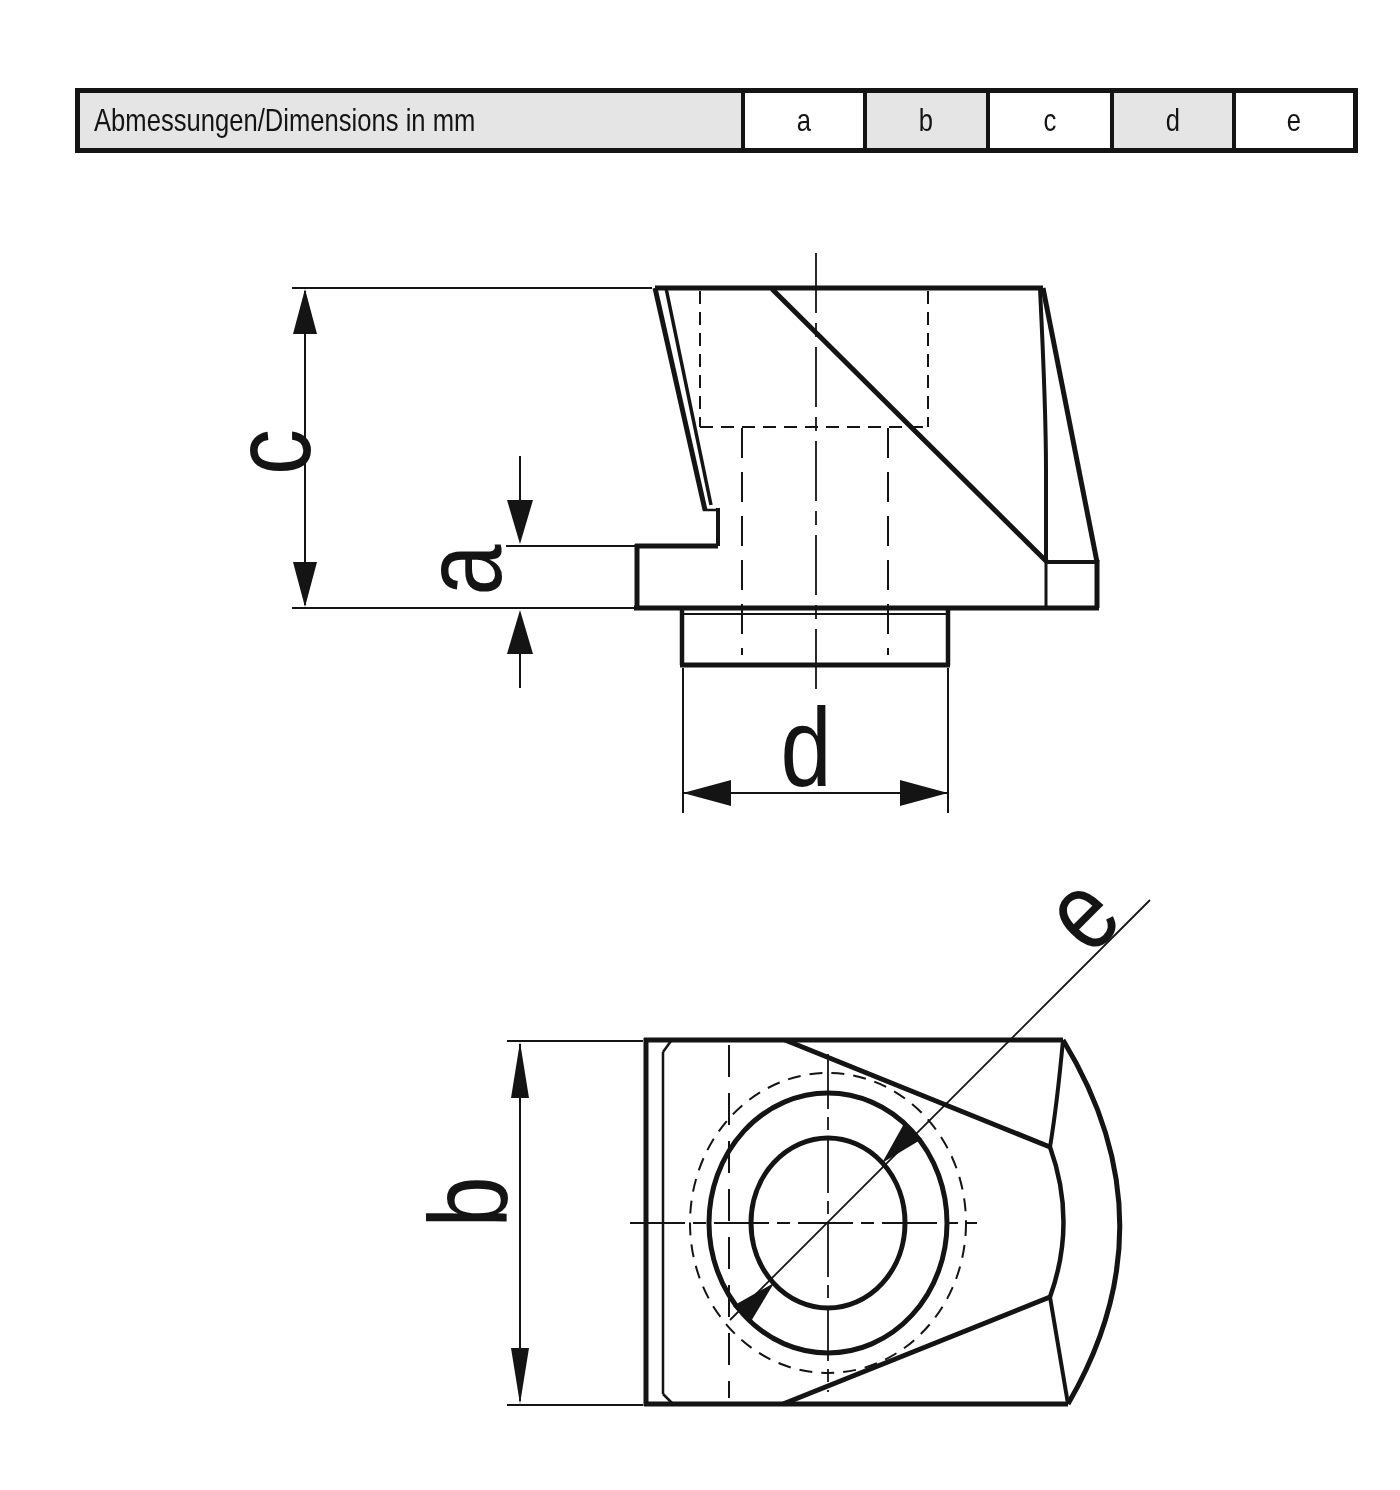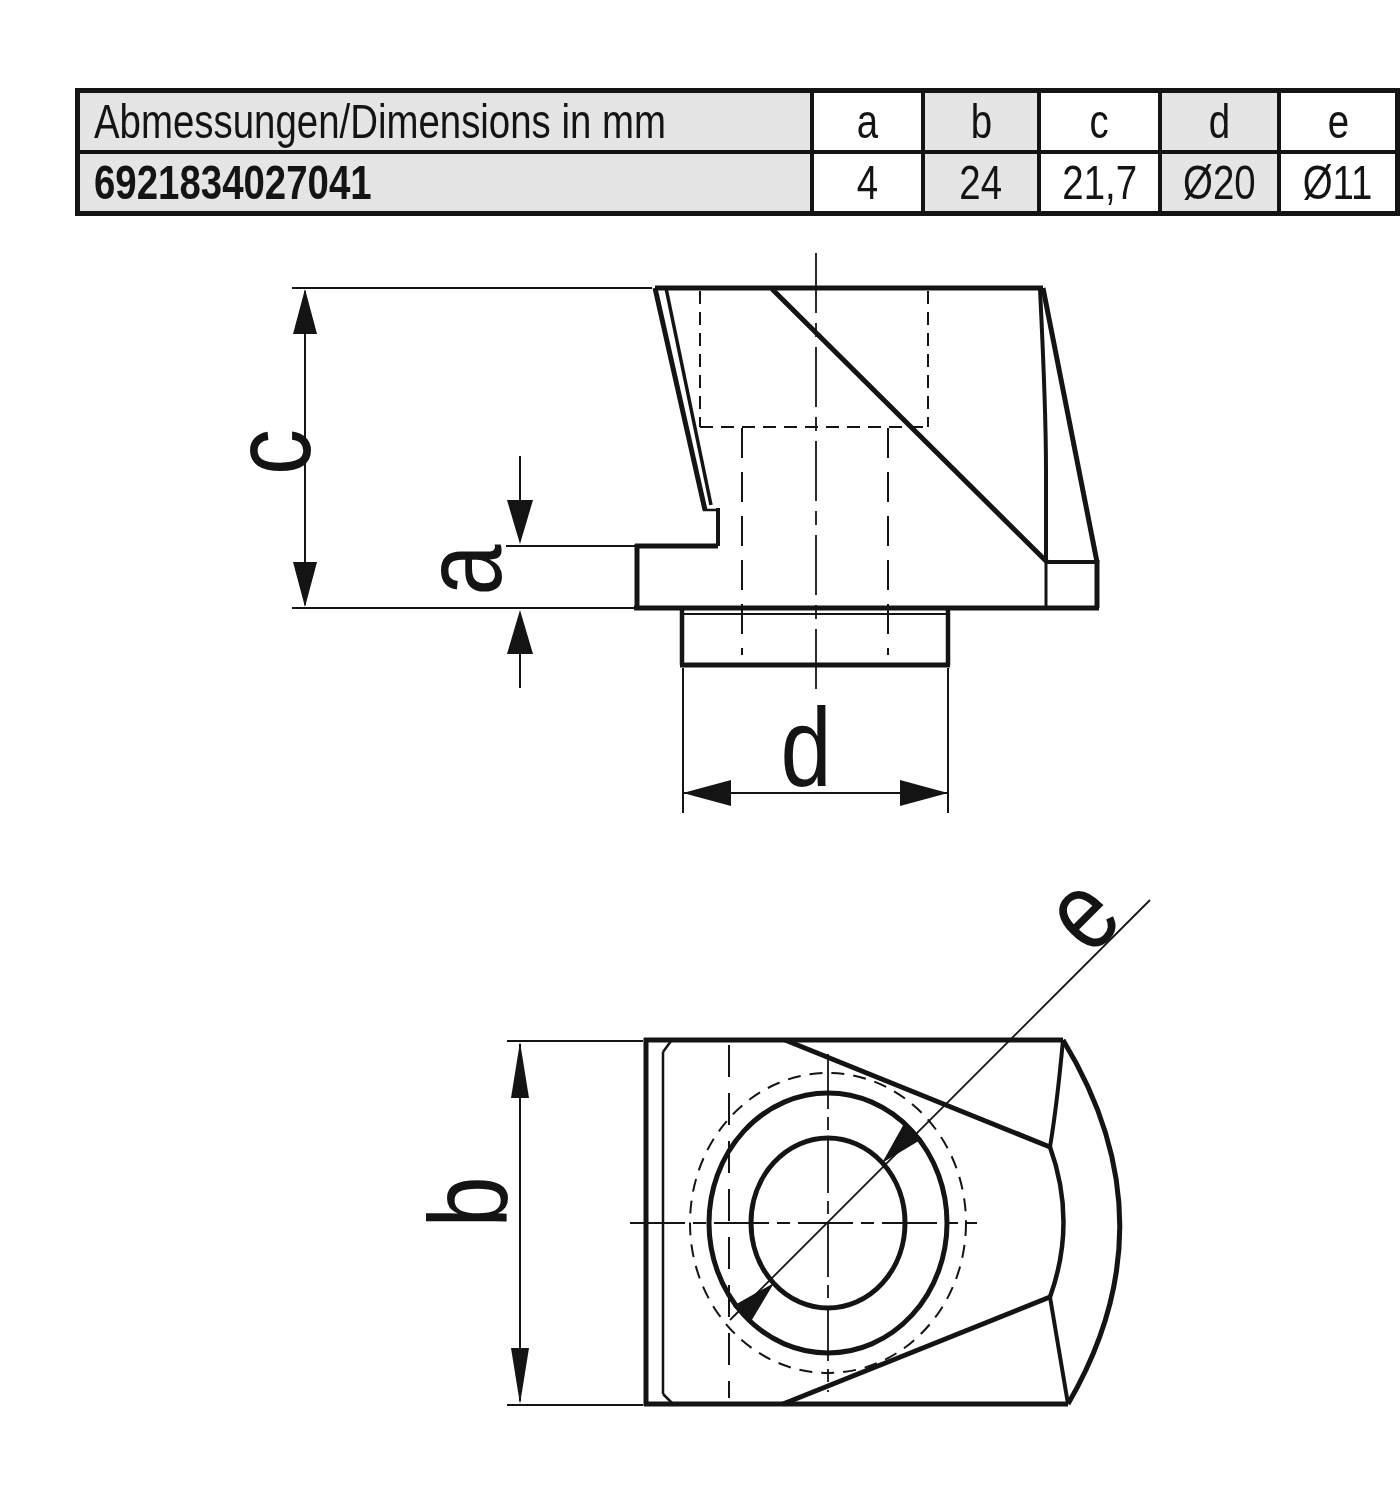--- a/index.html
+++ b/index.html
@@ -11,21 +11,21 @@
   
   table.dim-table{
     position:absolute;left:75px;top:88px;
     border-collapse:collapse;table-layout:fixed;
     border:5px solid var(--line,#111);
   }
   table.dim-table td{
     border:4px solid var(--line,#111);
     height:53px;
     text-align:center;vertical-align:middle;
-    font-size:48px;color:var(--line,#111);
+    font-size:32px;color:var(--line,#111);
     background:#fff;overflow:hidden;white-space:nowrap;
   }
   table.dim-table td.gray{background:var(--cellfill,#e5e5e5);}
   table.dim-table td.lab{text-align:left;padding-left:14px;}
   .cond{display:inline-block;transform:scaleX(0.8);transform-origin:center;white-space:nowrap;}
   td.lab .cond{transform-origin:left center;}
   .bold{font-weight:bold;}
   
   svg.drawing{position:absolute;left:0;top:0;}
   svg .ln{stroke:var(--line,#111);fill:none;stroke-linecap:butt;}
@@ -52,30 +52,20 @@
   <tbody>
       <tr>
     <td class="lab gray">
       <span class="cond">Abmessungen/Dimensions in mm</span>
     </td>
     <td><span class="cond">a</span></td>
     <td class="gray"><span class="cond">b</span></td>
     <td><span class="cond">c</span></td>
     <td class="gray"><span class="cond">d</span></td>
     <td><span class="cond">e</span></td>
-  </tr>
-  <tr>
-    <td class="lab gray">
-      <span class="cond bold">6921834027041</span>
-    </td>
-    <td><span class="cond">4</span></td>
-    <td class="gray"><span class="cond">24</span></td>
-    <td><span class="cond">21,7</span></td>
-    <td class="gray"><span class="cond">Ø20</span></td>
-    <td><span class="cond">Ø11</span></td>
   </tr>
 </tbody>
   </table>
 
 <svg class="drawing" width="1400" height="1490" viewBox="0 0 1400 1490">
 
   <g>
 
     <path class="ln" stroke-width="5" d="M655 288 L1043 288"></path>
     <path class="ln" stroke-width="5" d="M655 288 L705 510"></path>

